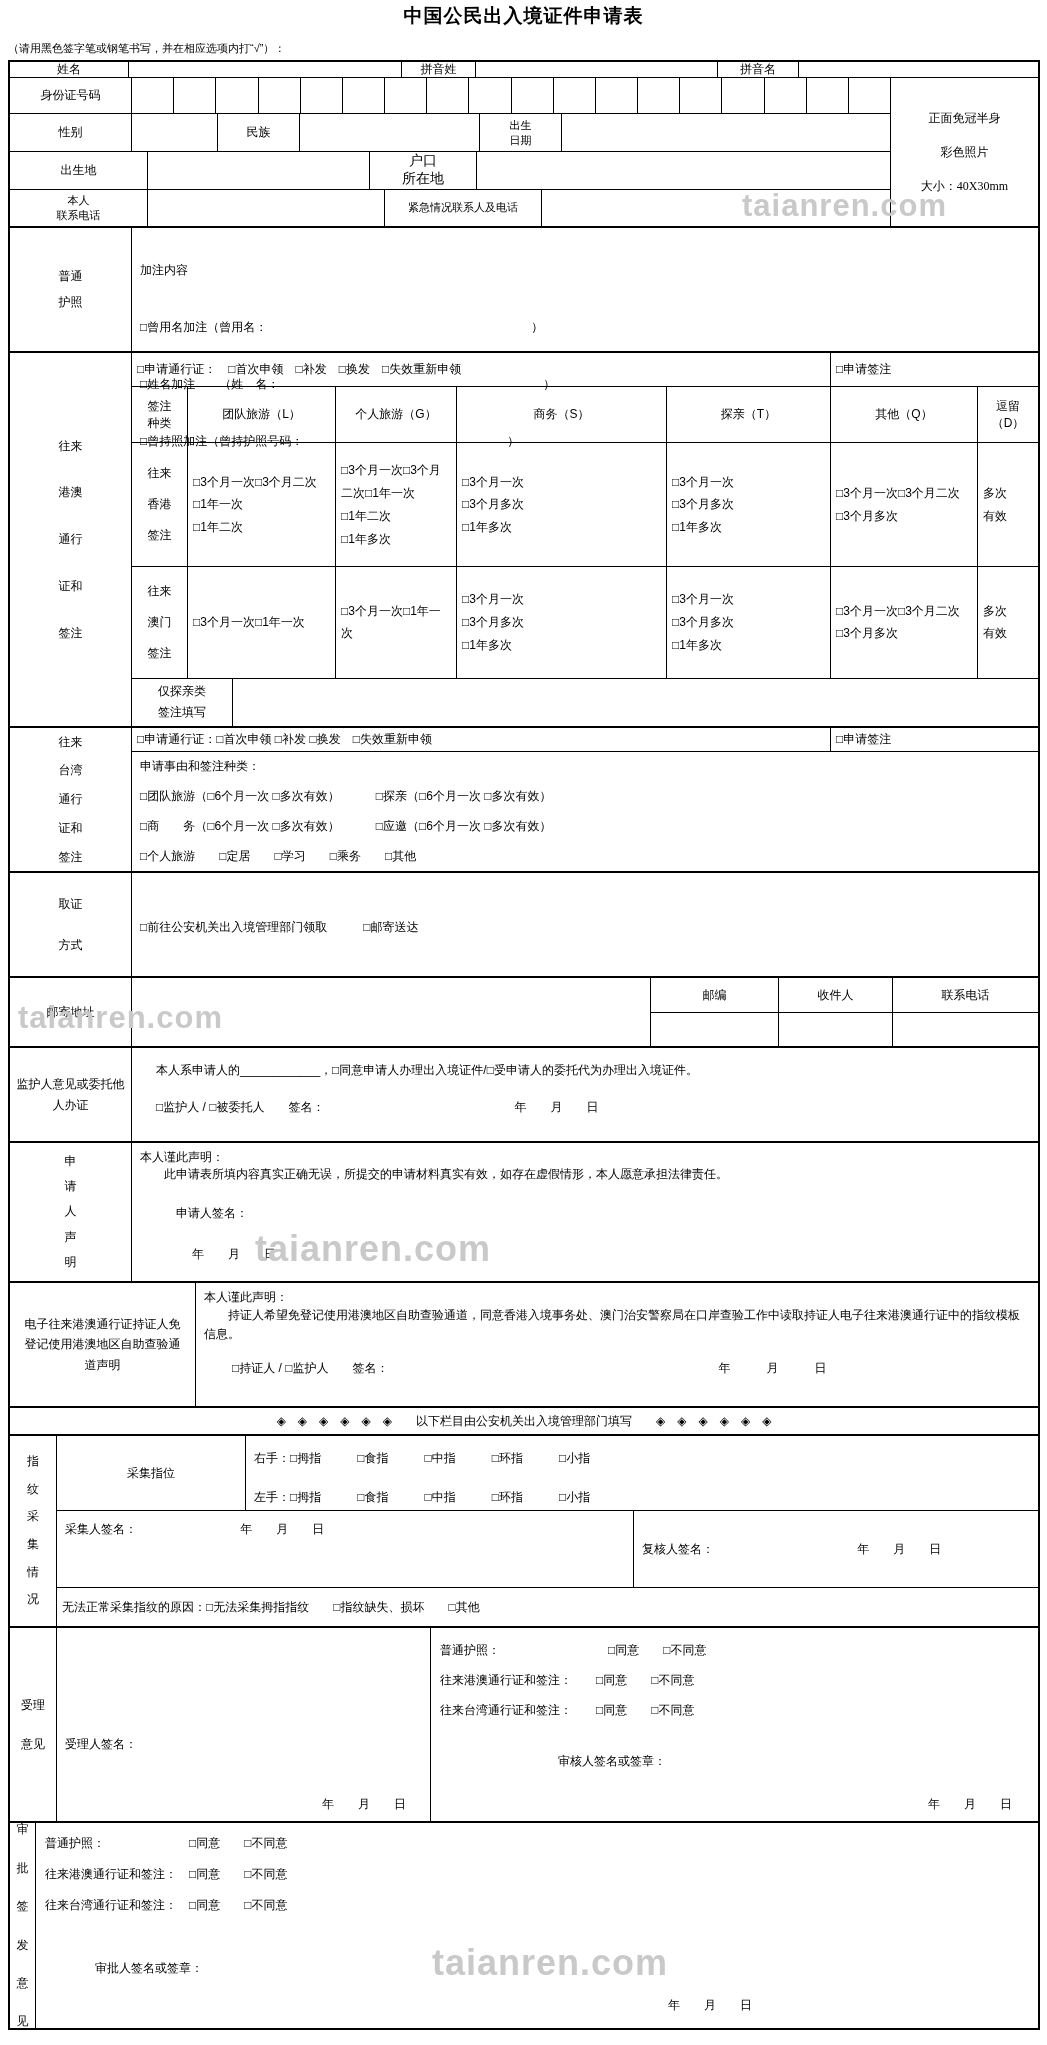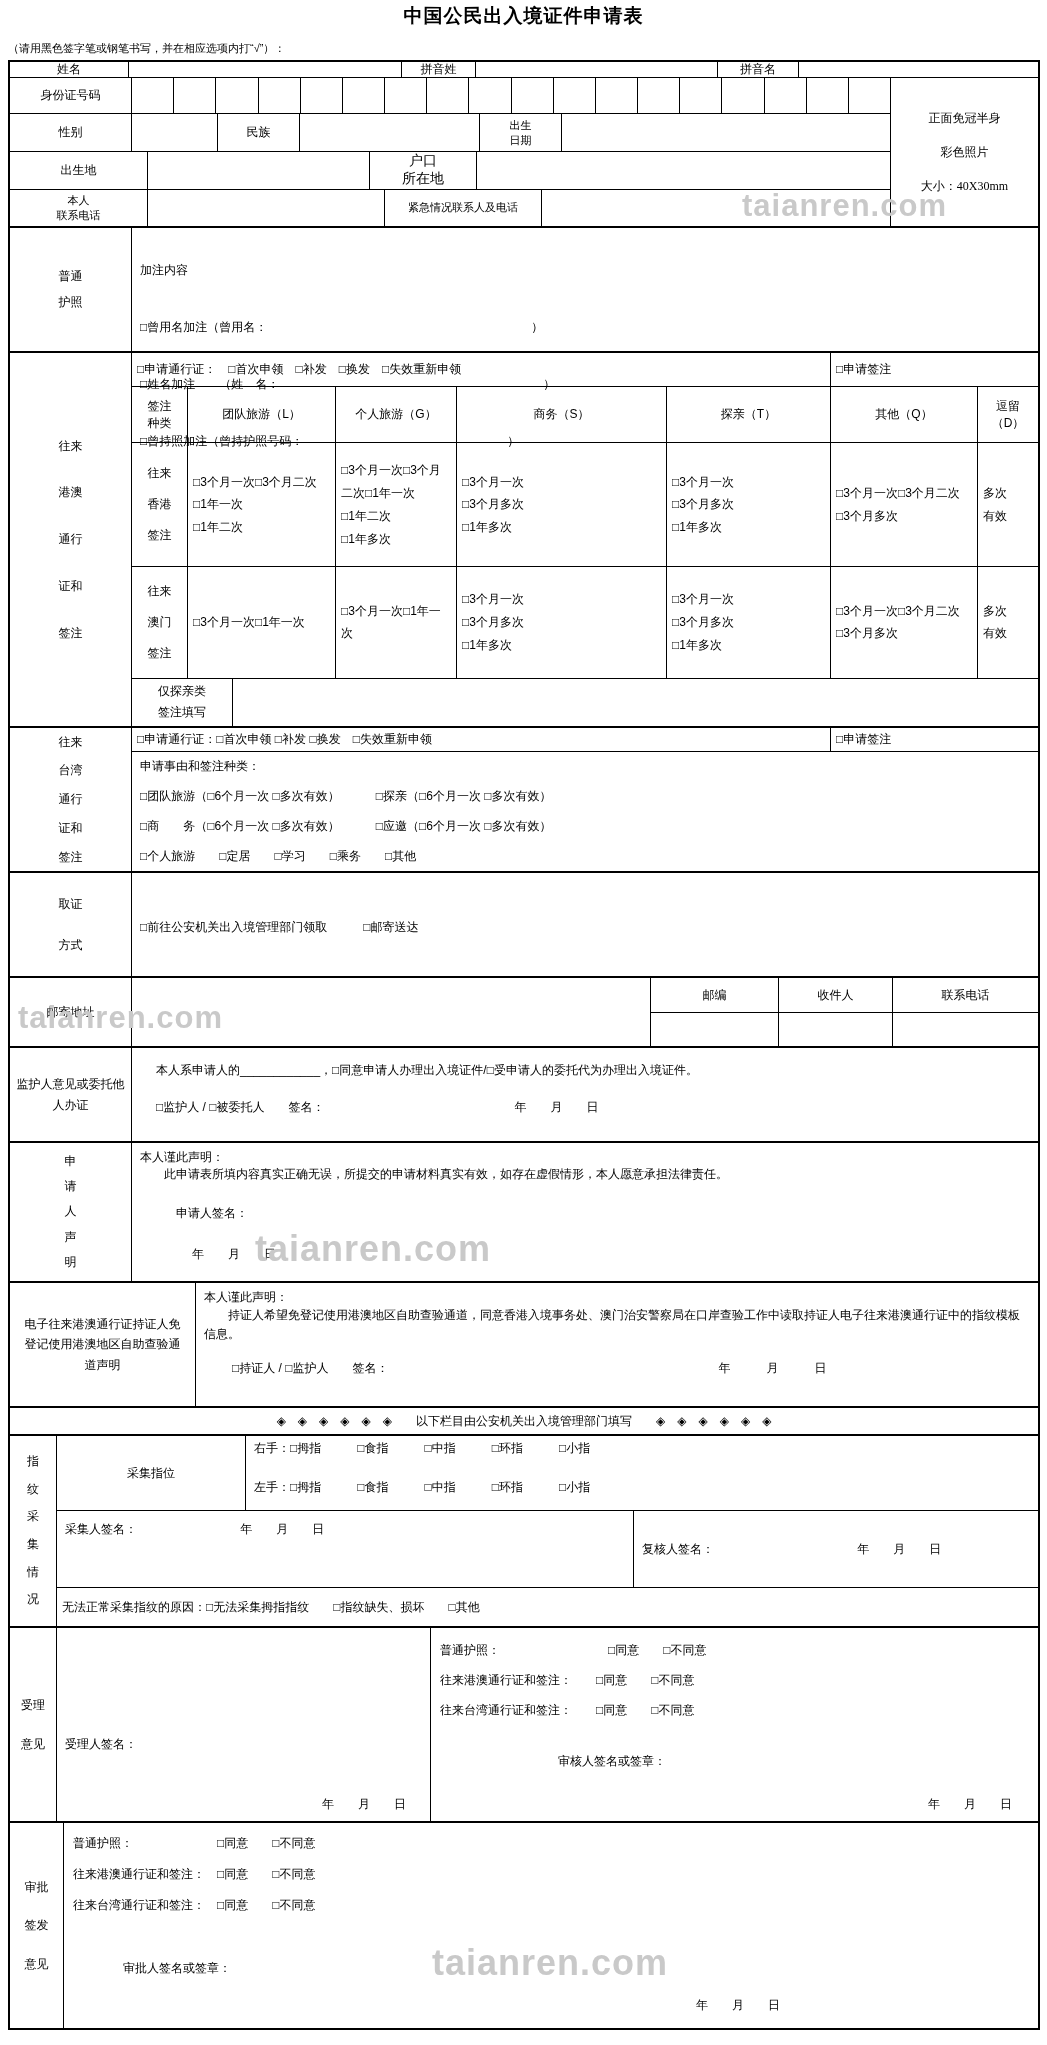--- a/index.html
+++ b/index.html
@@ -277,21 +277,21 @@
     <div class="r b2" style="height:192px">
       <div class="c lab" style="width:47px;line-height:2.3;padding:2px 0">指
 纹
 采
 集
 情
 况</div>
       <div class="col grow">
         <div class="r" style="height:75px">
           <div class="c lab" style="width:189px">采集指位</div>
-          <div class="c ce grow" style="padding:4px 8px">
+          <div class="c ce grow" style="padding:14px 8px">
             <div class="pre">右手：□拇指　　　□食指　　　□中指　　　□环指　　　□小指</div>
             <div class="pre" style="margin-top:22px">左手：□拇指　　　□食指　　　□中指　　　□环指　　　□小指</div>
           </div>
         </div>
         <div class="r" style="height:77px">
           <div class="c" style="width:577px;padding:10px 8px">
             <span>采集人签名：</span>
             <span class="pre" style="margin-left:100px">年　　月　　日</span>
           </div>
           <div class="c ce grow" style="padding:30px 8px 0">
@@ -315,21 +315,21 @@
       <div class="c ce grow">
         <div class="pre" style="margin:12px 0 0 4px">普通护照：　　　　　　　　　□同意　　□不同意</div>
         <div class="pre" style="margin:13px 0 0 4px">往来港澳通行证和签注：　　□同意　　□不同意</div>
         <div class="pre" style="margin:13px 0 0 4px">往来台湾通行证和签注：　　□同意　　□不同意</div>
         <div style="margin:34px 0 0 122px">审核人签名或签章：</div>
         <div class="pre" style="position:absolute;right:26px;bottom:8px">年　　月　　日</div>
       </div>
     </div>
 
     <div class="r nb" style="height:205px">
-      <div class="c lab" style="width:54px;line-height:3.2">审批
+      <div class="c lab" style="width:26px;line-height:3.2">审批
 签发
 意见</div>
       <div class="c ce grow">
         <div class="pre" style="margin:10px 0 0 4px">普通护照：　　　　　　　□同意　　□不同意</div>
         <div class="pre" style="margin:14px 0 0 4px">往来港澳通行证和签注：　□同意　　□不同意</div>
         <div class="pre" style="margin:14px 0 0 4px">往来台湾通行证和签注：　□同意　　□不同意</div>
         <div style="margin:46px 0 0 54px">审批人签名或签章：</div>
         <div class="pre" style="position:absolute;left:632px;bottom:14px">年　　月　　日</div>
       </div>
     </div>

